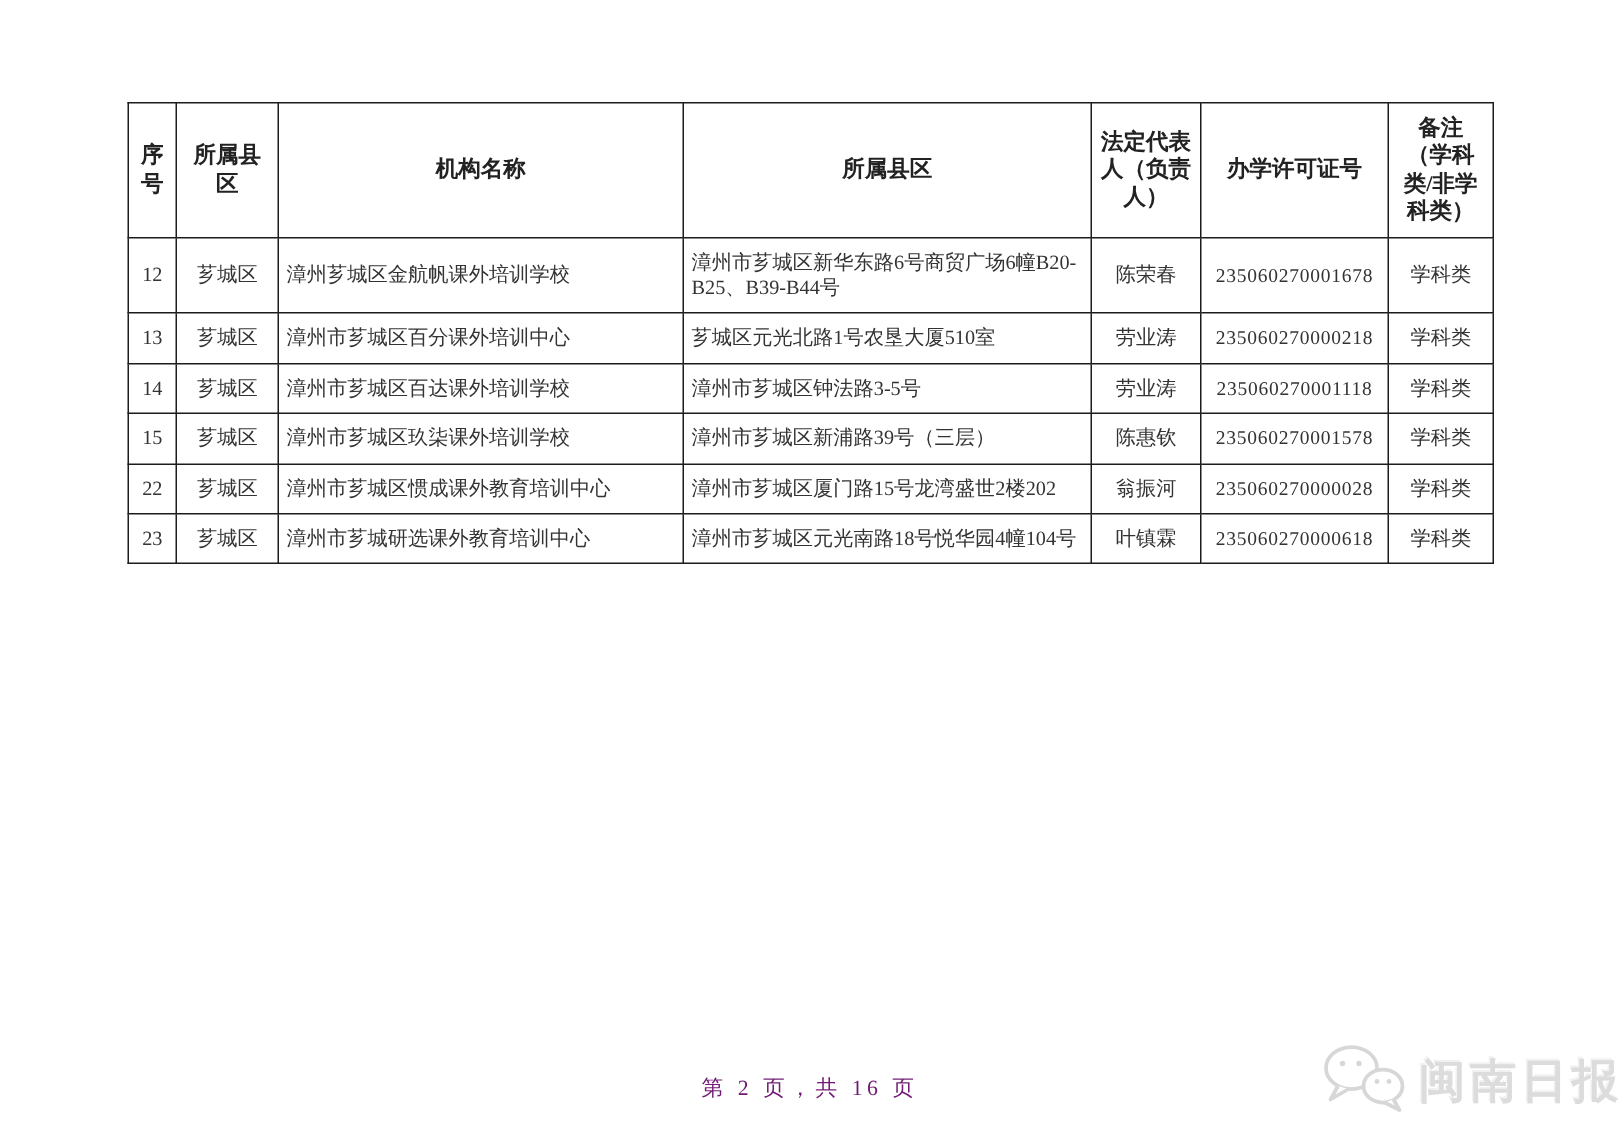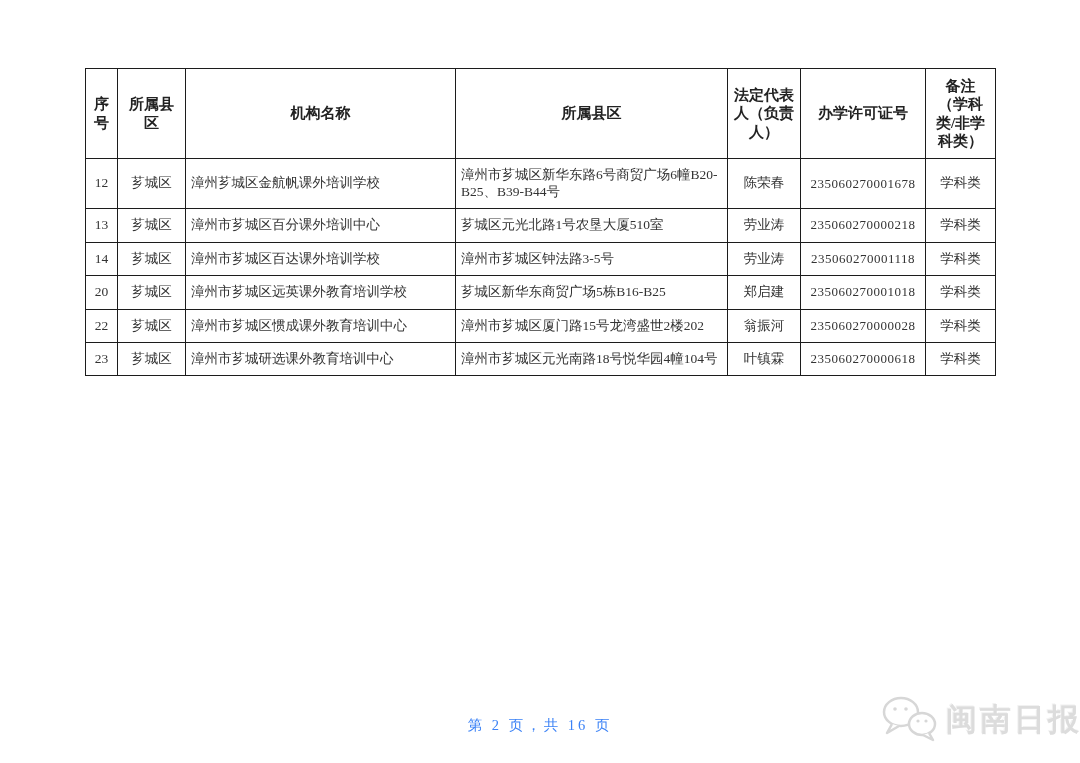--- a/index.html
+++ b/index.html
@@ -34,21 +34,21 @@
   .inst-table td { font-size: 13.5px; }
   td.c-seq, td.c-district, td.c-rep, td.c-lic, td.c-remark { text-align: center; }
   td.c-name, td.c-addr { text-align: left; }
   td.c-lic { font-size: 13px; letter-spacing: 0.5px; }
 
   .footer {
     position: absolute; left: 0; right: 0; top: 716px;
     text-align: center;
     font-size: 14.5px;
     letter-spacing: 3px;
-    color: #3b82f6;
+    color: #701a75;
   }
 
   .watermark {
     position: absolute; left: 878px; top: 693px;
     display: flex; align-items: center;
     user-select: none;
   }
   .watermark .wm-text {
     font-size: 31px;
     font-weight: bold;
@@ -107,26 +107,26 @@
       <tr>
         <td class="c-seq">14</td>
         <td class="c-district">芗城区</td>
         <td class="c-name">漳州市芗城区百达课外培训学校</td>
         <td class="c-addr">漳州市芗城区钟法路3-5号</td>
         <td class="c-rep">劳业涛</td>
         <td class="c-lic">235060270001118</td>
         <td class="c-remark">学科类</td>
       </tr>
       <tr>
-        <td class="c-seq">20</td>
+        <td class="c-seq">15</td>
         <td class="c-district">芗城区</td>
-        <td class="c-name">漳州市芗城区远英课外教育培训学校</td>
-        <td class="c-addr">芗城区新华东商贸广场5栋B16-B25</td>
-        <td class="c-rep">郑启建</td>
-        <td class="c-lic">235060270001018</td>
+        <td class="c-name">漳州市芗城区玖柒课外培训学校</td>
+        <td class="c-addr">漳州市芗城区新浦路39号（三层）</td>
+        <td class="c-rep">陈惠钦</td>
+        <td class="c-lic">235060270001578</td>
         <td class="c-remark">学科类</td>
       </tr>
       <tr>
         <td class="c-seq">22</td>
         <td class="c-district">芗城区</td>
         <td class="c-name">漳州市芗城区惯成课外教育培训中心</td>
         <td class="c-addr">漳州市芗城区厦门路15号龙湾盛世2楼202</td>
         <td class="c-rep">翁振河</td>
         <td class="c-lic">235060270000028</td>
         <td class="c-remark">学科类</td>

